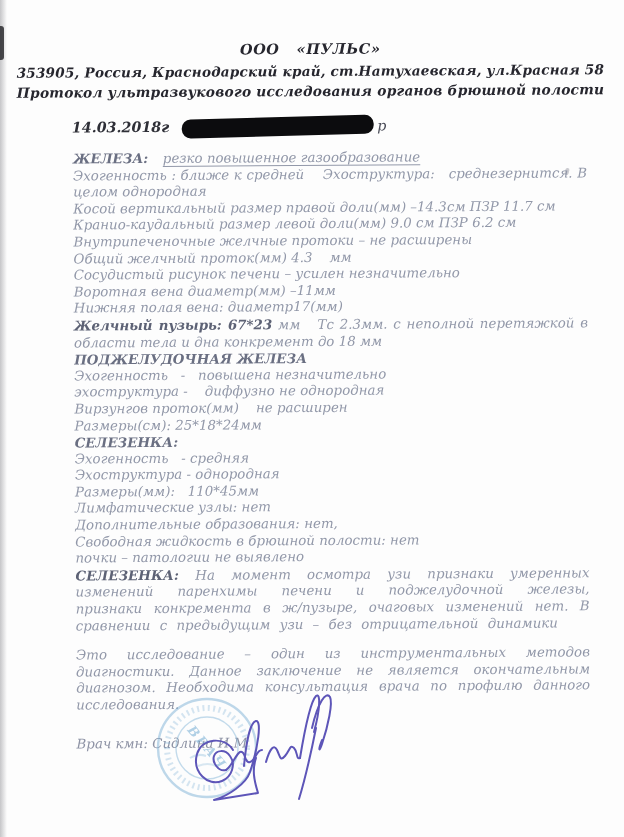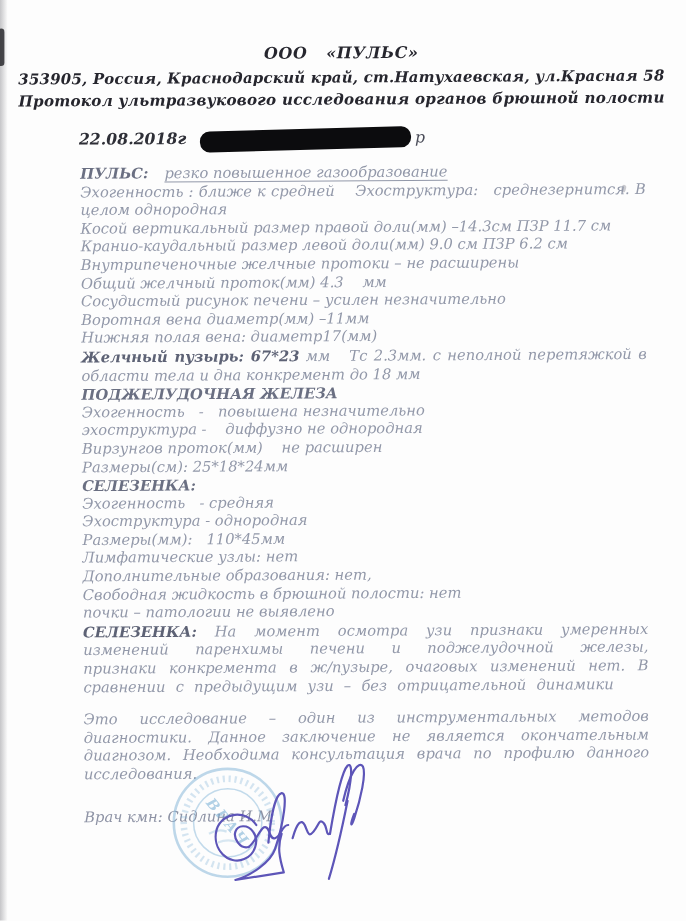--- a/index.html
+++ b/index.html
@@ -80,28 +80,28 @@
 
 <div class="sheet">
 
   <div class="doc-header">
     <div class="org">ООО   «ПУЛЬС»</div>
     <div class="addr">353905, Россия, Краснодарский край, ст.Натухаевская, ул.Красная 58</div>
     <div class="doc-title">Протокол ультразвукового исследования органов брюшной полости</div>
   </div>
 
   <div class="date-row">
-    <span>22.08.2018г</span>
+    <span>14.03.2018г</span>
     <span class="redaction"></span>
     <span class="redaction-suffix">р</span>
   </div>
 
   <div class="body-text">
 
-    <div class="liver-heading-row"><span class="sec-heading">ПУЛЬС:</span><span>  </span><span class="note-underlined">резко повышенное газообразование</span></div>
+    <div class="liver-heading-row"><span class="sec-heading">ЖЕЛЕЗА:</span><span>  </span><span class="note-underlined">резко повышенное газообразование</span></div>
 
     <div class="line para">Эхогенность : ближе к средней    Эхоструктура:   среднезернится. В целом однородная</div>
     <div class="line">Косой вертикальный размер правой доли(мм) –14.3см ПЗР 11.7 см</div>
     <div class="line">Кранио-каудальный размер левой доли(мм) 9.0 см ПЗР 6.2 см</div>
     <div class="line">Внутрипеченочные желчные протоки – не расширены</div>
     <div class="line">Общий желчный проток(мм) 4.3    мм</div>
     <div class="line">Сосудистый рисунок печени – усилен незначительно</div>
     <div class="line">Воротная вена диаметр(мм) –11мм</div>
     <div class="line">Нижняя полая вена: диаметр17(мм)</div>
 

